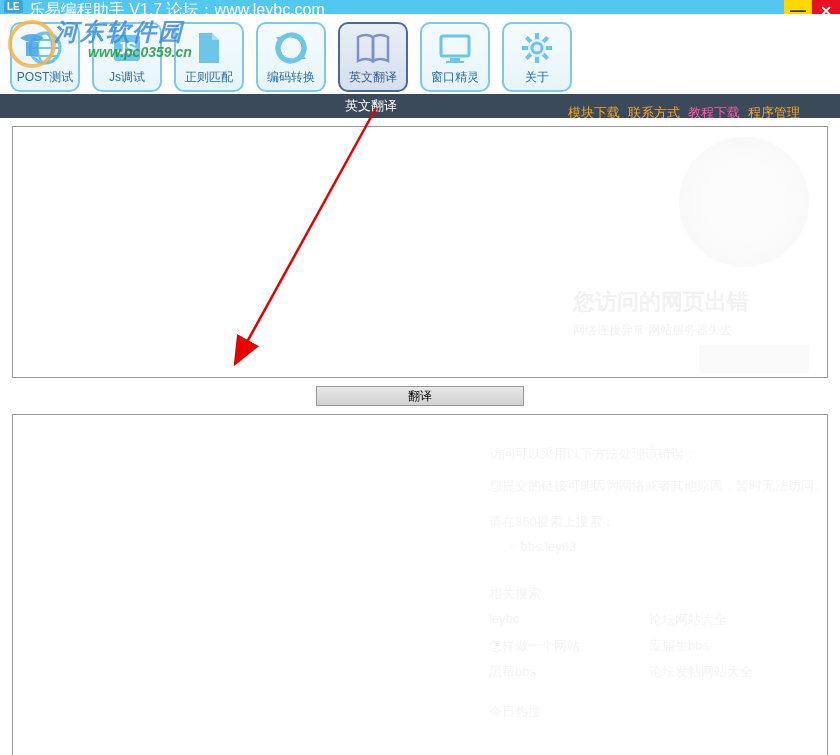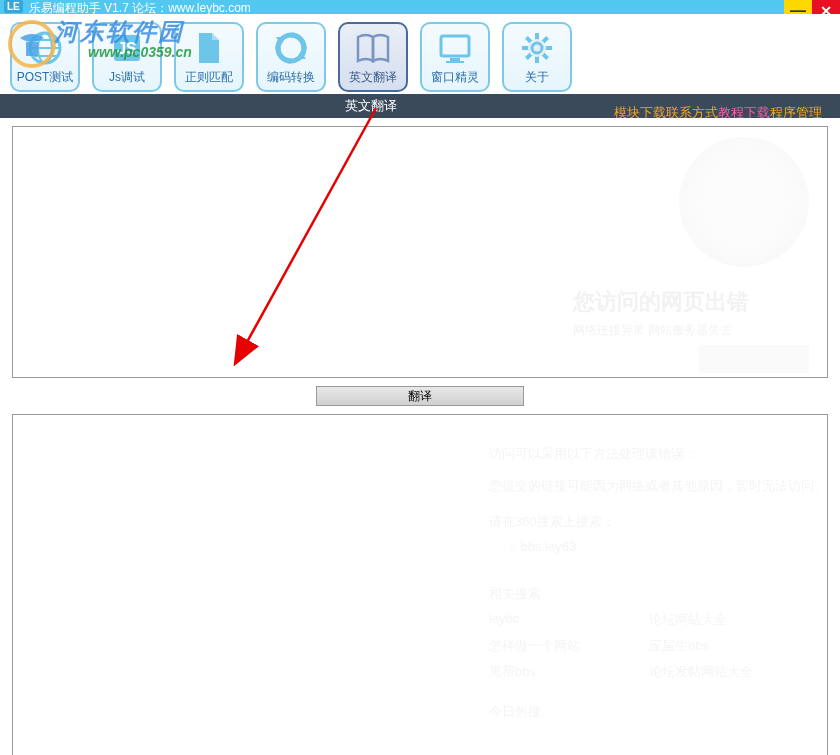--- a/index.html
+++ b/index.html
@@ -1,39 +1,39 @@
 <!DOCTYPE html>
 <html><head>
   <meta charset="utf-8">
   <style>
     * { margin: 0; padding: 0; box-sizing: border-box; }
     body { font-family: "Microsoft YaHei", sans-serif; background: #f0f0f0; width: 840px; height: 755px; overflow: hidden; position: relative; }
     
     .titlebar { background: #52c7f0; height: 14px; display: flex; align-items: flex-start; padding: 0 4px; position: relative; }
     .app-badge { background: #3aa5d8; color: #fff; font-size: 10px; font-weight: bold; padding: 1px 3px; border-radius: 2px; margin-right: 6px; }
-    .title-text { color: #fff; font-size: 12px; }
+    .title-text { color: #fff; font-size: 16px; }
     .win-controls { position: absolute; right: 0; top: 0; display: flex; }
     .win-btn { width: 28px; height: 22px; display: flex; align-items: center; justify-content: center; cursor: pointer; }
     .win-min { background: #ffd800; color: #333; font-weight: bold; }
     .win-close { background: #e81123; color: #fff; font-weight: bold; font-size: 14px; }
     
     .toolbar-area { background: #fff; padding: 8px 10px 2px; display: flex; gap: 12px; position: relative; }
     .tool-btn { width: 70px; height: 70px; border: 2px solid #7ec8e8; border-radius: 10px; background: linear-gradient(#f4fbff, #e6f5fc); display: flex; flex-direction: column; align-items: center; justify-content: center; cursor: pointer; }
     .tool-btn.active { border-color: #4a6a9a; background: linear-gradient(#e9eef6, #d5dfef); }
     .tool-icon { width: 38px; height: 38px; display: flex; align-items: center; justify-content: center; }
     .tool-label { font-size: 12px; color: #2a6fa8; margin-top: 2px; }
     .tool-btn.active .tool-label { color: #3a5a8a; }
     
     .watermark { position: absolute; top: 18px; left: 6px; pointer-events: none; opacity: 0.85; z-index: 5; }
     .watermark-text1 { font-size: 24px; font-weight: bold; color: #3a8de0; font-style: italic; letter-spacing: 2px; }
     .watermark-text2 { font-size: 14px; font-weight: bold; color: #1e9b3e; margin-top: -4px; margin-left: 34px; font-style: italic; }
     
     .tabbar { background: #3a4a5a; height: 24px; display: flex; align-items: center; color: #fff; font-size: 13px; position: relative; }
     .active-tab-label { position: absolute; left: 345px; }
-    .nav-links { position: absolute; right: 18px; display: flex; gap: 0; margin-top: 13px; }
+    .nav-links { position: absolute; right: 40px; display: flex; gap: 8px; margin-top: 13px; }
     .nav-link { color: #f5a623; cursor: pointer; }
     .nav-link.pink { color: #ff5aa5; }
     
     .content-area { background: #fff; padding: 8px; position: relative; }
     .input-panel { width: 816px; height: 252px; border: 1px solid #999; background: #fff; margin: 0 auto; position: relative; }
     
     .translate-btn { display: block; margin: 8px auto; width: 208px; height: 20px; background: linear-gradient(#e8e8e8, #d0d0d0); border: 1px solid #999; font-size: 12px; cursor: pointer; }
     
     .output-panel { width: 816px; height: 396px; border: 1px solid #999; background: #fff; margin: 0 auto; position: relative; overflow: hidden; }
     

